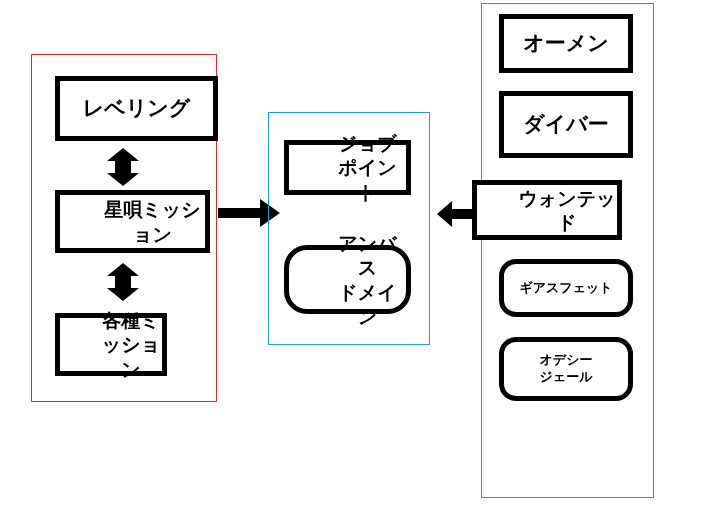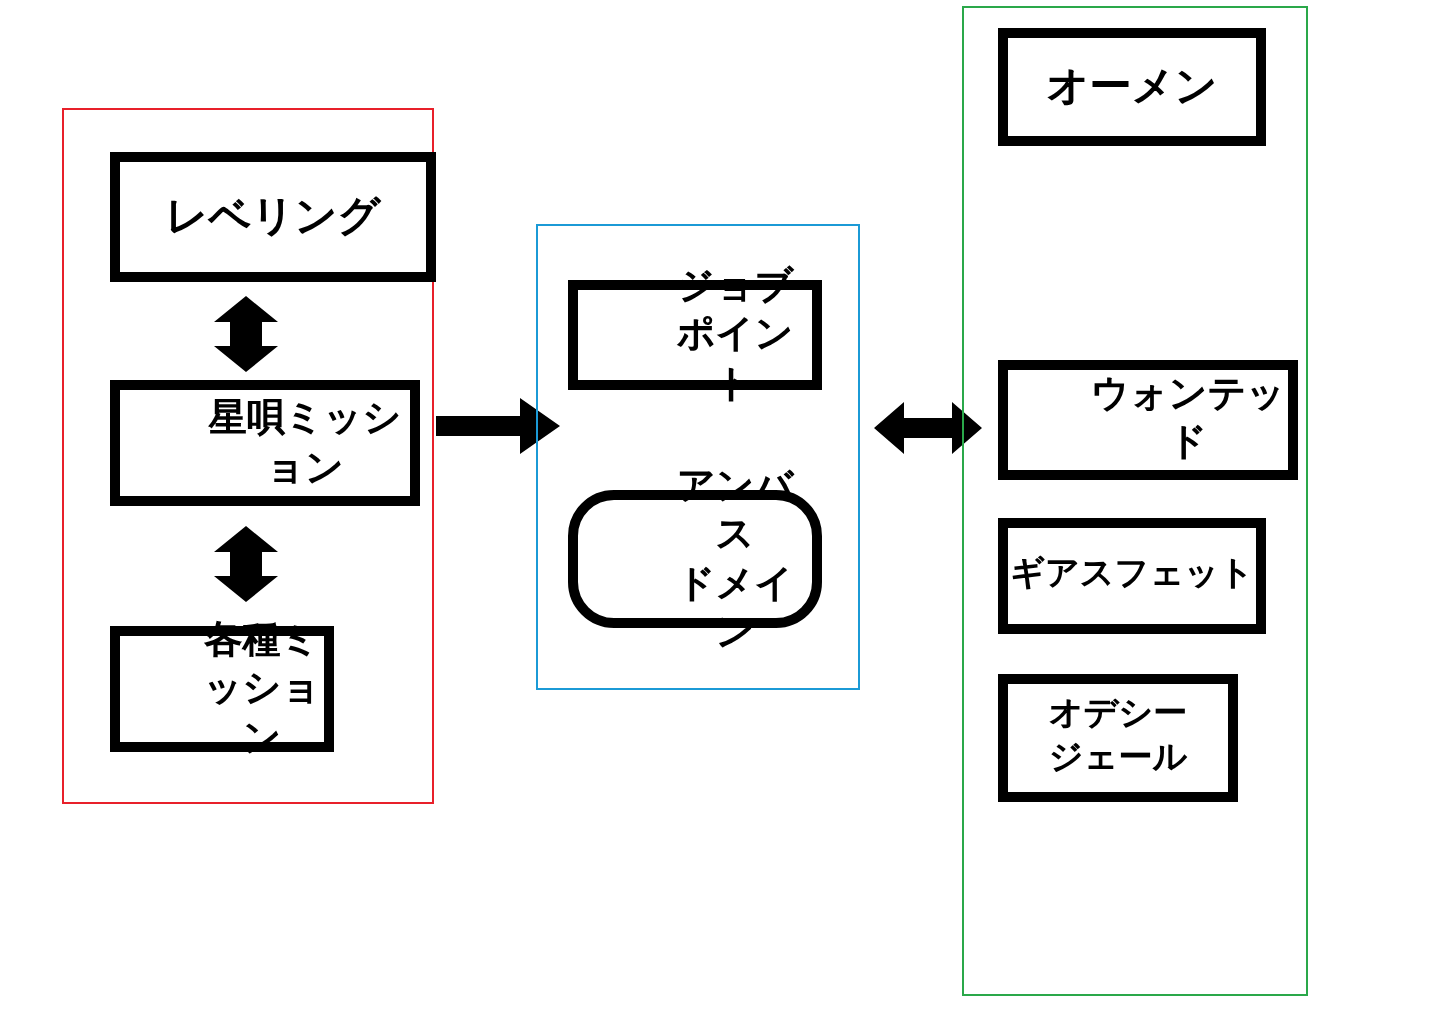--- a/index.html
+++ b/index.html
@@ -39,21 +39,21 @@
     font-weight: bold;
     letter-spacing: 0px;
   }
   .node .label {
     display: block;
     width: 100%;
     white-space: pre-line;
   }
   .t-lg { font-size: 21px; }
   .t-md { font-size: 19px; padding-left: 40px; }
-  .t-sm { font-size: 17px; }
+  .t-sm { font-size: 13px; border-radius: 17px; }
 
   
   .arrow {
     position: absolute;
   }
   .arrow svg { display: block; }
 </style>
 </head>
 <body>
 
@@ -107,28 +107,31 @@
       <polygon fill="#000000" points="0,15 15,2 15,10 39,10 39,2 54,15 39,28 39,20 15,20 15,28"></polygon>
     </svg>
   </div>
 
   <div class="group-frame" style="left:481px; top:3px; width:173px; height:495px; border-color:#2aa84a;"></div>
 
   <div class="node t-lg" style="left:499px; top:14px; width:134px; height:59px;">
     <span class="label">オーメン</span>
   </div>
 
+  <div class="node t-lg" style="left:499px; top:91px; width:134px; height:67px;">
+    <span class="label">ダイバー</span>
+  </div>
 
-  <div class="node t-md" style="left:499px; top:180px; width:150px; height:60px;font-family:Liberation Serif, serif;">
+  <div class="node t-md" style="left:472px; top:180px; width:150px; height:60px;">
     <span class="label">ウォンテッド</span>
   </div>
 
   <div class="node t-sm" style="left:499px; top:259px; width:134px; height:58px;">
     <span class="label">ギアスフェット</span>
   </div>
 
-  <div class="node t-sm" style="left:499px; top:337px; width:120px; height:64px;">
+  <div class="node t-sm" style="left:499px; top:337px; width:134px; height:64px;">
     <span class="label">オデシー
 ジェール</span>
   </div>
 
 
 </div>
 
 </body></html>

